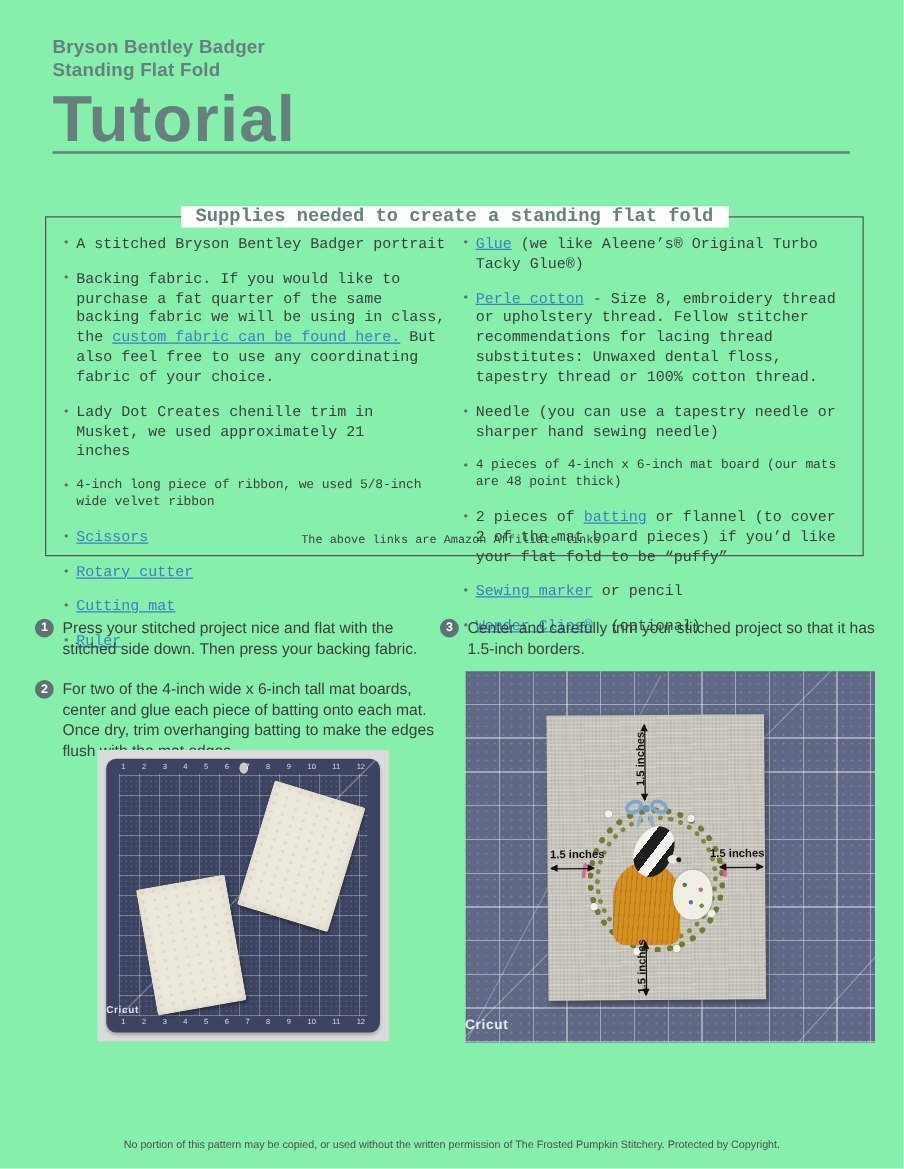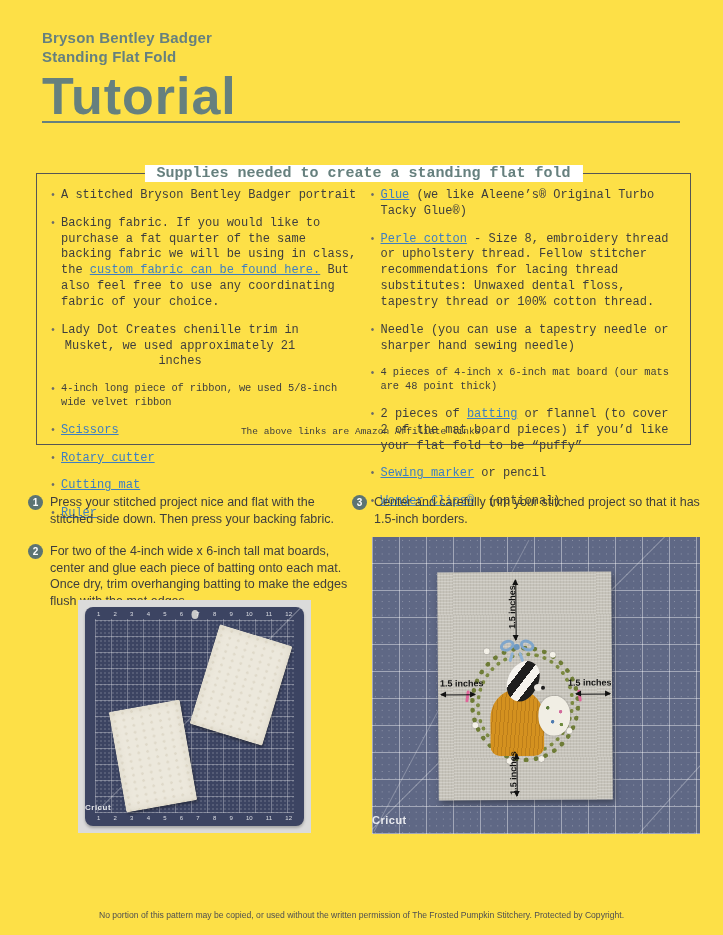--- a/index.html
+++ b/index.html
@@ -1,19 +1,19 @@
 <!DOCTYPE html>
 <html><head>
 <meta charset="utf-8">
 <style>
   * { margin:0; padding:0; box-sizing:border-box; }
   html,body { background:#ffffff; }
   .page {
     position:relative; width:723px; height:935px; margin:0 auto;
-    background:#fde047; overflow:hidden;
+    background:#86efac; overflow:hidden;
     font-family:"Liberation Sans", sans-serif; color:#3e3e3e;
   }
   
   .hdr { position:absolute; left:42px; top:28px; }
   .hdr-sub { font-size:15px; font-weight:bold; color:#66807e; line-height:1.27; letter-spacing:.2px; }
   .hdr-title { font-size:52px; font-weight:bold; color:#66807e; line-height:1; margin-top:4px; letter-spacing:1px; }
   .hdr-rule { position:absolute; left:42px; top:121px; width:638px; height:2px; background:#66807e; }
 
   
   .supplies { position:absolute; left:36px; top:173px; width:655px; height:272px; border:1px solid #555;font-family:Liberation Mono, monospace; }
@@ -151,21 +151,21 @@
   </div>
   <div class="hdr-rule"></div>
 
   <div class="supplies">
     <div class="supplies-title">Supplies needed to create a standing flat fold</div>
     <div class="cols">
       <div class="col">
         <ul>
           <li><span>A stitched Bryson Bentley Badger portrait</span></li>
           <li><span>Backing fabric. If you would like to purchase a fat quarter of the same backing fabric we will be using in class, the </span><a class="lnk">custom fabric can be found here.</a><span> But also feel free to use any coordinating fabric of your choice.</span></li>
-          <li style="width:250px;text-align:center;"><span>Lady Dot Creates chenille trim in Musket, we used approximately 21 inches</span></li>
+          <li style="width:250px;"><span>Lady Dot Creates chenille trim in Musket, we used approximately 21 inches</span></li>
           <li class="small"><span>4-inch long piece of ribbon, we used 5/8-inch wide velvet ribbon</span></li>
           <li><a class="lnk">Scissors</a></li>
           <li><a class="lnk">Rotary cutter</a></li>
           <li><a class="lnk">Cutting mat</a></li>
           <li><a class="lnk">Ruler</a></li>
         </ul>
       </div>
       <div class="col">
         <ul>
           <li><a class="lnk">Glue</a><span> (we like Aleene’s® Original Turbo Tacky Glue®)</span></li>

